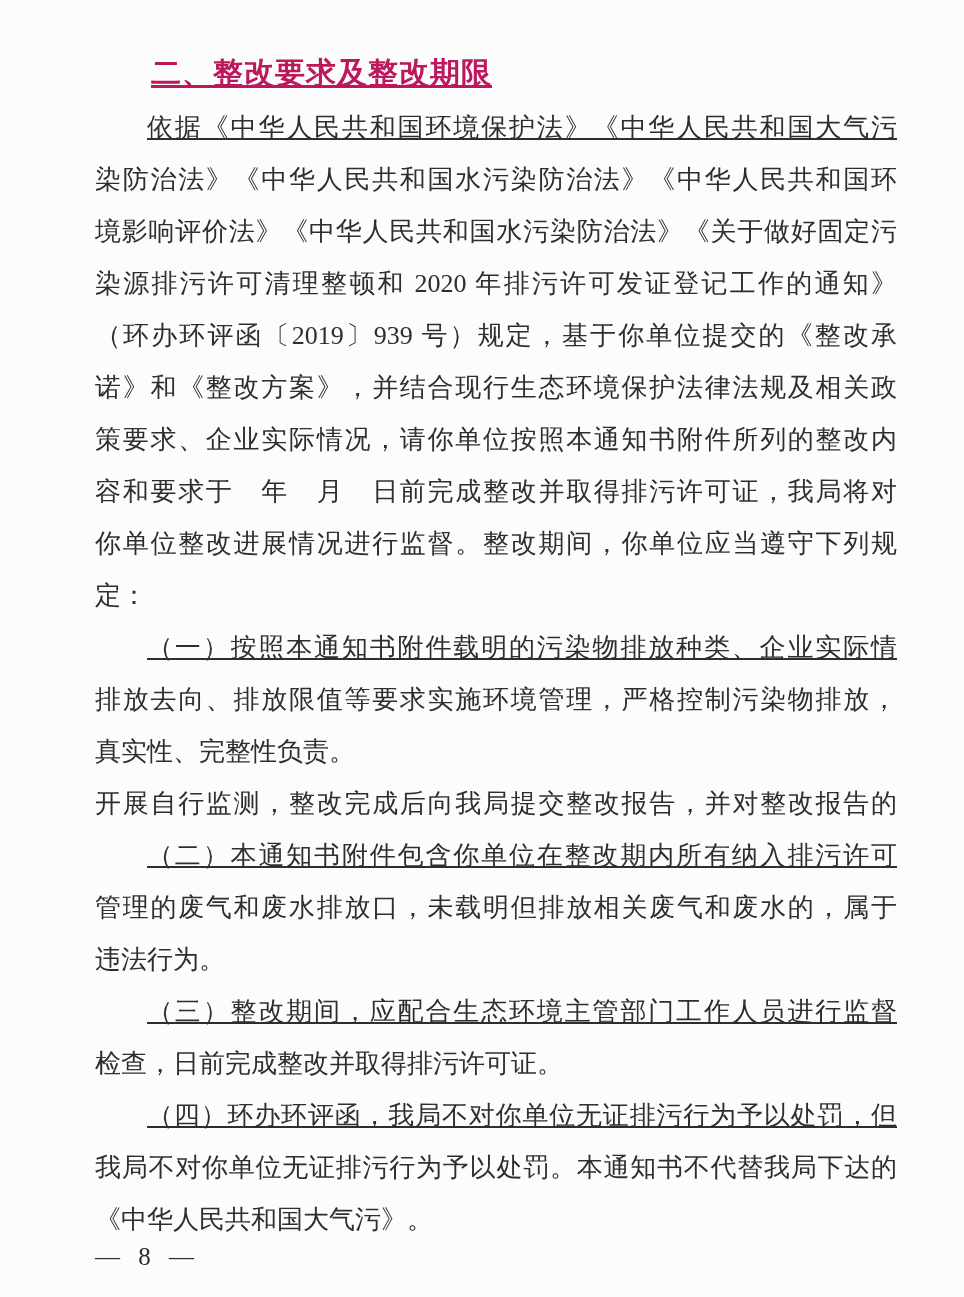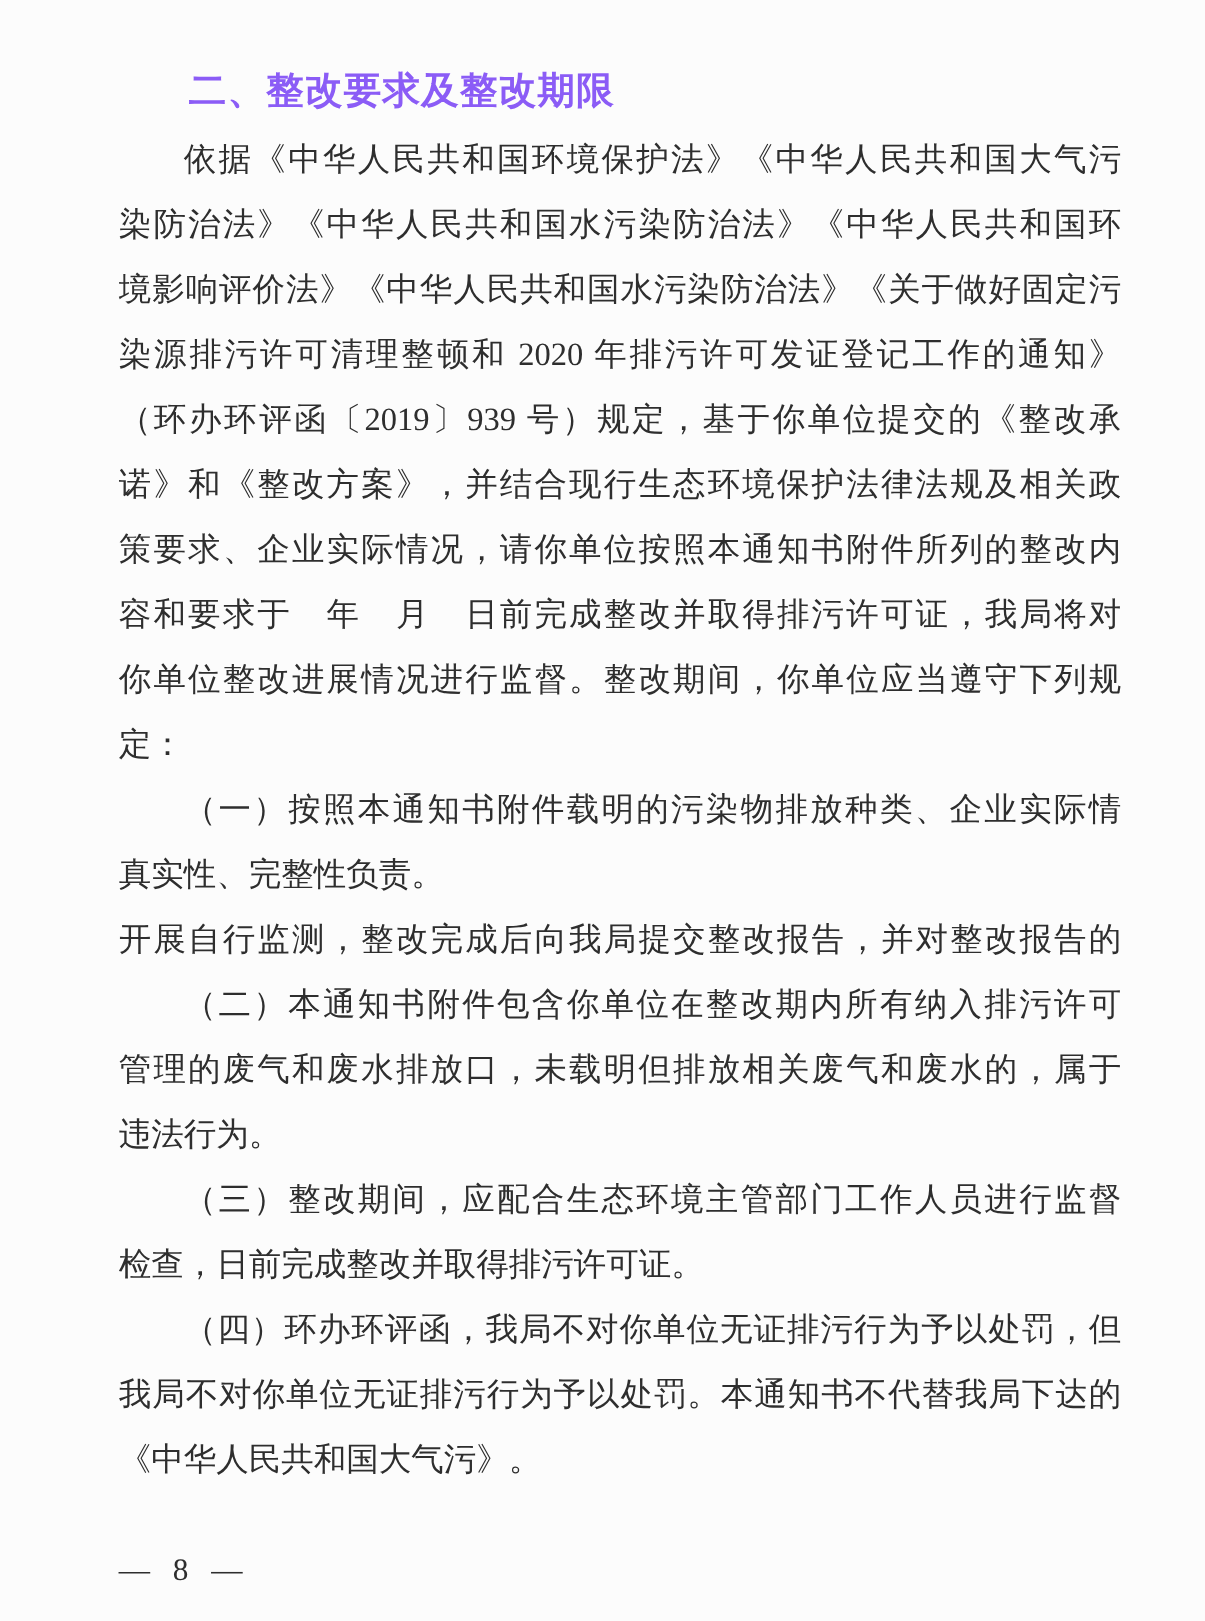--- a/index.html
+++ b/index.html
@@ -21,36 +21,38 @@
     top: 52px;
     width: 802px;
   }
   .heading {
     margin: 0 0 8px 0;
     padding-left: 56px;
     font-family: "Liberation Sans", "DejaVu Sans", sans-serif;
     font-weight: 700;
     font-size: 30px;
     line-height: 42px;
-    color: #8b5cf6;
+    color: #be185d;
     letter-spacing: 1px;
+    text-decoration: underline;
   }
   .line {
     height: 52px;
     line-height: 52px;
     font-size: 26px;
     overflow: hidden;
     text-justify: inter-character;
   }
   .line.full {
     text-align: justify;
     text-align-last: justify;
   }
   .line.indent {
     padding-left: 52px;
+    text-decoration: underline;
   }
   .page-number {
     position: absolute;
     left: 95px;
     top: 1242px;
     font-size: 25px;
     line-height: 30px;
     word-spacing: 12px;
     color: #2e2e2e;
   }
@@ -65,20 +67,21 @@
     <div class="line full">染防治法》《中华人民共和国水污染防治法》《中华人民共和国环</div>
     <div class="line full">境影响评价法》《中华人民共和国水污染防治法》《关于做好固定污</div>
     <div class="line full">染源排污许可清理整顿和 2020 年排污许可发证登记工作的通知》</div>
     <div class="line full">（环办环评函〔2019〕939 号）规定，基于你单位提交的《整改承</div>
     <div class="line full">诺》和《整改方案》，并结合现行生态环境保护法律法规及相关政</div>
     <div class="line full">策要求、企业实际情况，请你单位按照本通知书附件所列的整改内</div>
     <div class="line full">容和要求于　年　月　日前完成整改并取得排污许可证，我局将对</div>
     <div class="line full">你单位整改进展情况进行监督。整改期间，你单位应当遵守下列规</div>
     <div class="line">定：</div>
     <div class="line indent full">（一）按照本通知书附件载明的污染物排放种类、企业实际情况、</div>
+    <div class="line full">排放去向、排放限值等要求实施环境管理，严格控制污染物排放，</div>
     <div class="line">真实性、完整性负责。</div>
     <div class="line full">开展自行监测，整改完成后向我局提交整改报告，并对整改报告的</div>
     <div class="line indent full">（二）本通知书附件包含你单位在整改期内所有纳入排污许可</div>
     <div class="line full">管理的废气和废水排放口，未载明但排放相关废气和废水的，属于</div>
     <div class="line">违法行为。</div>
     <div class="line indent full">（三）整改期间，应配合生态环境主管部门工作人员进行监督</div>
     <div class="line">检查，日前完成整改并取得排污许可证。</div>
     <div class="line indent full">（四）环办环评函，我局不对你单位无证排污行为予以处罚，但</div>
     <div class="line full">我局不对你单位无证排污行为予以处罚。本通知书不代替我局下达的</div>
     <div class="line">《中华人民共和国大气污》。</div>

